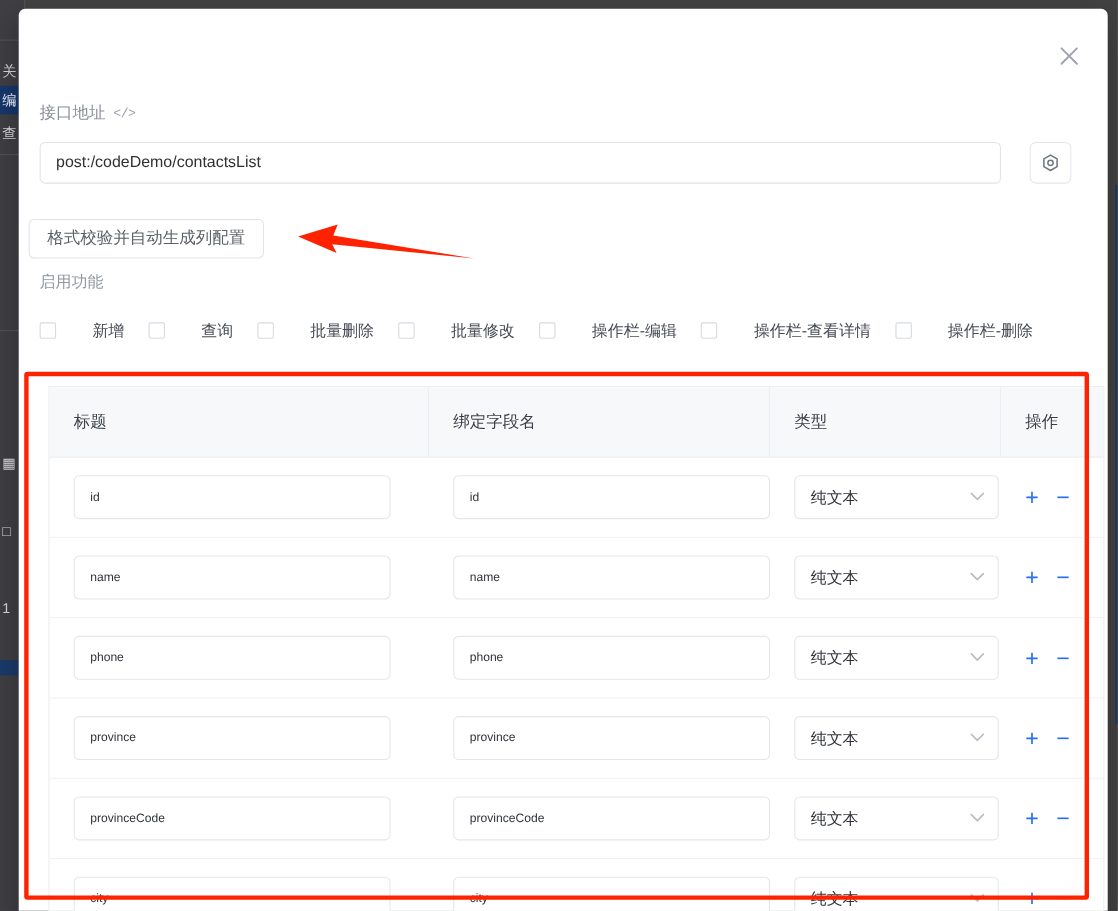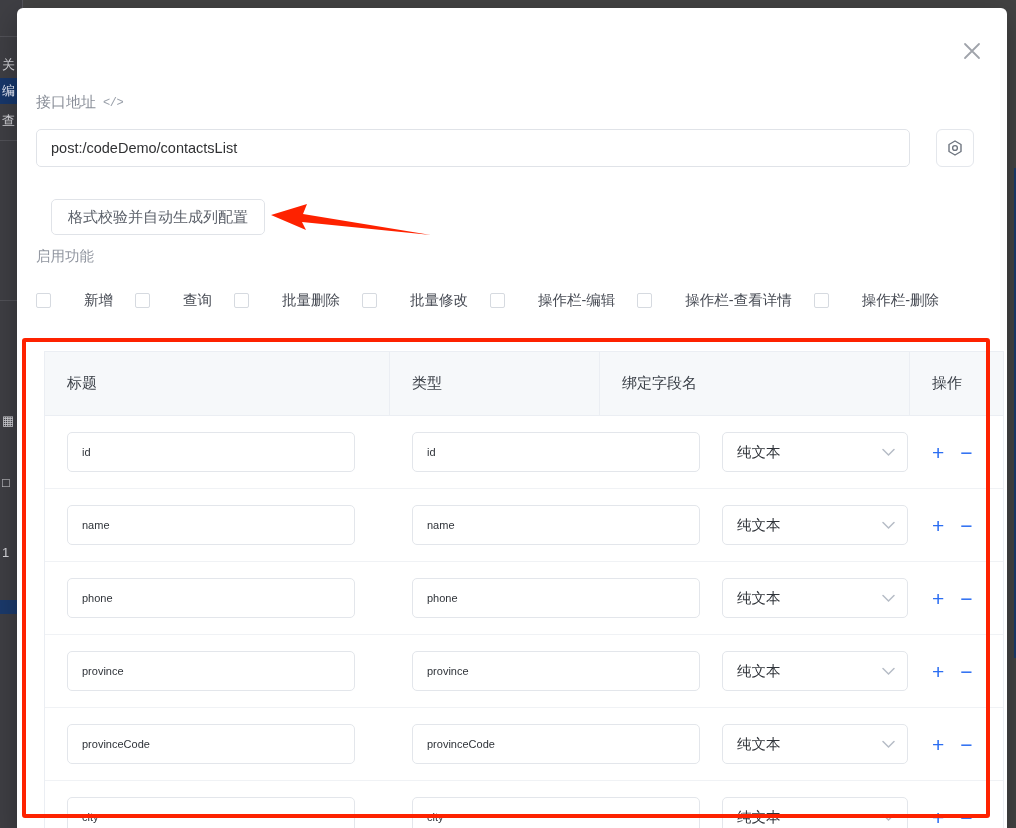--- a/index.html
+++ b/index.html
@@ -85,21 +85,21 @@
   .gear-btn {
     position: absolute; left: 919px; top: 121px;
     width: 38px; height: 38px;
     border: 1px solid #e4e7ec; border-radius: 6px;
     background: #fff; box-sizing: border-box;
     display: flex; align-items: center; justify-content: center;
     cursor: pointer;
   }
 
   .gen-btn {
-    position: absolute; left: 34px; top: 191px;
+    position: absolute; left: 9px; top: 191px;
     height: 36px; padding: 0 16px;
     border: 1px solid #e0e3e8; border-radius: 5px;
     background: #fff; color: #5a5f68;
     font-size: 15px; font-family: Liberation Sans, sans-serif;
     cursor: pointer; line-height: 34px;
   }
 
   .section-label {
     position: absolute; left: 19px; top: 239px;
     font-size: 14.5px; color: #9196a0;
@@ -290,22 +290,22 @@
       </label>
       <label class="cb-item">
         <span class="cb-box"></span>
         <span class="cb-label">操作栏-删除</span>
       </label>
     </div>
 
     <div class="tbl">
       <div class="thead">
         <div class="th col-title">标题</div>
+        <div class="th col-field">绑定字段名</div>
         <div class="th col-type">类型</div>
-        <div class="th col-field">绑定字段名</div>
         <div class="th col-ops">操作</div>
       </div>
 
       <div class="trow">
         <div class="td col-title">
           <input class="cell-input" type="text" value="id" style="">
           </div>
         <div class="td col-field">
           <input class="cell-input narrow" type="text" value="id" style="">
           </div>

